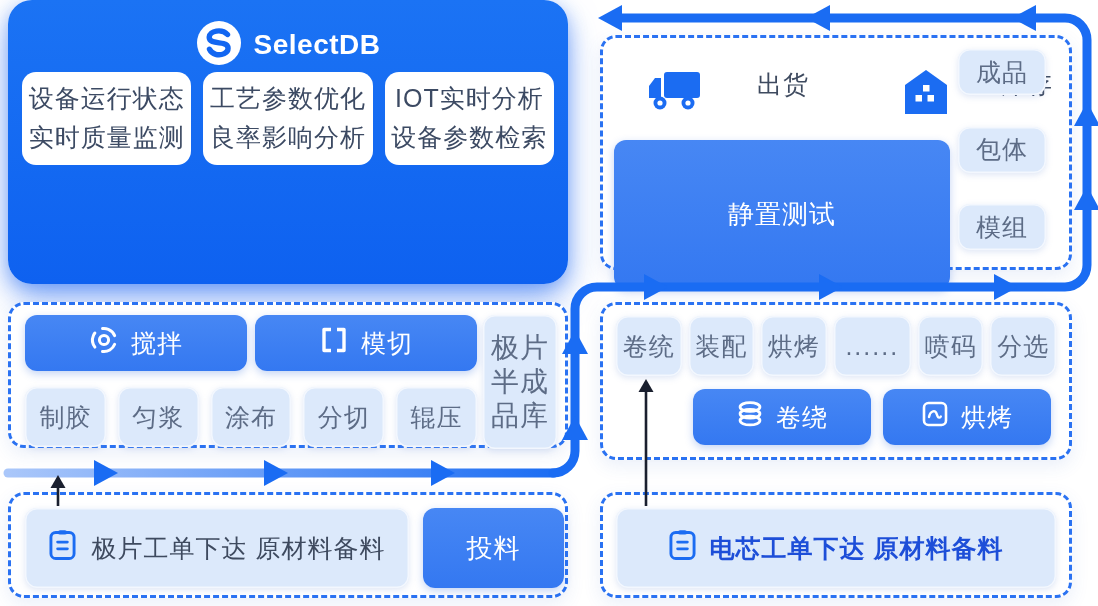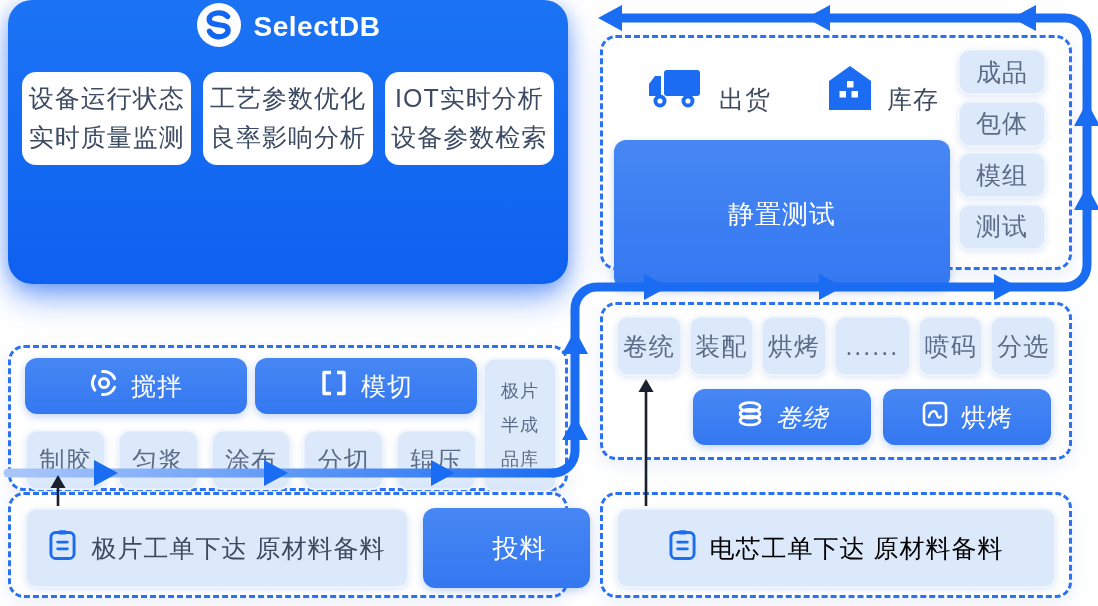--- a/index.html
+++ b/index.html
@@ -11,69 +11,69 @@
   .dashed-panel{
     position:absolute;background:#fff;border:3px dashed #2a72f2;border-radius:16px;
     box-shadow:0 6px 18px rgba(50,100,200,.10);box-sizing:border-box;
   }
   .p-selectdb{
     position:absolute;left:8px;top:0;width:560px;height:284px;border-radius:24px;
     background:linear-gradient(180deg,#1b73f4,#0e61f0);
     box-shadow:0 16px 34px -4px rgba(27,100,242,.55),0 4px 18px rgba(27,100,242,.35);
   }
   .p-warehouse{left:600px;top:35px;width:472px;height:235px;}
-  .p-electrode{left:8px;top:302px;width:560px;height:146px;margin-top:43px;}
+  .p-electrode{left:8px;top:302px;width:560px;height:146px;}
   .p-cell{left:600px;top:302px;width:472px;height:158px;}
   .p-order-left{left:8px;top:492px;width:560px;height:106px;}
   .p-order-right{left:600px;top:492px;width:472px;height:106px;}
 
   
-  .logo-row{display:flex;align-items:center;justify-content:center;gap:12px;padding-top:2px;height:50px;}
+  .logo-row{display:flex;align-items:center;justify-content:center;gap:12px;padding-top:20px;height:50px;}
   .logo-text{color:#fff;font-size:28px;font-weight:bold;letter-spacing:.5px;}
   .card-grid{position:absolute;left:14px;right:14px;top:72px;bottom:15px;
     display:grid;grid-template-columns:1fr 1fr 1fr;grid-template-rows:1fr 1fr;gap:12px;}
   .info-card{background:#fff;border-radius:14px;display:flex;flex-direction:column;
     align-items:center;justify-content:center;color:#3c4a63;font-size:25px;font-weight:500;
     line-height:39px;letter-spacing:1px;}
 
   
   .chip{background:#dce9fb;border-radius:12px;display:flex;align-items:center;justify-content:center;
     color:#5d6c86;font-size:25px;letter-spacing:1px;
     box-shadow:inset 0 0 0 1.5px rgba(255,255,255,.65),0 2px 6px rgba(130,160,220,.25);}
   .blue-btn{background:linear-gradient(180deg,#4787f4,#3478f1);border-radius:12px;
     display:flex;align-items:center;justify-content:center;gap:12px;color:#fff;font-size:25px;
     letter-spacing:1px;box-shadow:0 3px 9px rgba(40,100,220,.28);cursor:default;}
 
   
-  .ship-row{position:absolute;left:44px;top:30px;height:48px;display:flex;align-items:flex-end;}
+  .ship-row{position:absolute;left:44px;top:30px;height:48px;display:flex;align-items:flex-start;gap:38px;}
   .ship-label{color:#3e4a5f;font-size:25px;letter-spacing:1px;margin-left:14px;}
   .inv-icon{margin-left:56px;}
   .rest-btn{position:absolute;left:11px;top:102px;width:336px;height:149px;font-size:26px;}
   .stage-col{position:absolute;left:355px;top:11px;width:88px;height:201px;
     display:flex;flex-direction:column;justify-content:space-between;}
   .stage-box{height:46px;}
 
   
   .stir-btn{position:absolute;left:14px;top:10px;width:222px;height:56px;}
   .diecut-btn{position:absolute;left:244px;top:10px;width:222px;height:56px;}
   .semi-store{position:absolute;left:472px;top:10px;width:74px;height:134px;
-    flex-direction:column;line-height:34px;font-size:18px;}
+    flex-direction:column;line-height:34px;font-size:28px;}
   .step-row{position:absolute;left:14px;top:82px;width:452px;height:60px;display:flex;gap:12px;text-align:right;}
   .step-row .chip{flex:1;}
 
   
   .cstep-row{position:absolute;left:13px;top:11px;width:440px;height:60px;display:flex;gap:7px;}
   .cstep-row .chip{flex:1;}
   .cstep-row .chip.dots{flex:1.18;letter-spacing:2px;}
-  .wind-btn{position:absolute;left:90px;top:84px;width:178px;height:56px;font-style:italic;}
+  .wind-btn{position:absolute;left:90px;top:84px;width:178px;height:56px;}
   .bake-btn{position:absolute;left:280px;top:84px;width:168px;height:56px;}
 
   
   .order-box{position:absolute;left:14px;top:13px;width:384px;height:80px;font-size:25px;gap:16px;}
-  .feed-btn{position:absolute;left:412px;top:13px;width:141px;height:80px;font-size:26px;padding-left:26px;}
+  .feed-btn{position:absolute;left:412px;top:13px;width:141px;height:80px;font-size:26px;}
   .order-box-wide{position:absolute;left:13px;top:13px;width:440px;height:80px;font-size:25px;gap:14px;}
 
   
   #flow-overlay{position:absolute;left:0;top:0;z-index:6;pointer-events:none;}
   .panel-z{z-index:2;}
 </style>
 </head>
 <body>
 
 <div id="canvas">
@@ -127,21 +127,20 @@
       </span>
       <span class="ship-label">库存</span>
     </div>
     <div class="blue-btn rest-btn">
       <span>静置测试</span>
     </div>
     <div class="stage-col">
       <div class="chip stage-box">成品</div>
       <div class="chip stage-box">包体</div>
       <div class="chip stage-box">模组</div>
-      <div class="chip stage-box">测试</div>
     </div>
   </div>
 
   <div class="dashed-panel p-electrode panel-z">
     <div class="blue-btn stir-btn">
       <span>
         <svg width="30" height="30" viewBox="0 0 30 30">
           <circle cx="15" cy="15" r="4.6" stroke="#fff" stroke-width="3" fill="none"></circle>
           <circle cx="15" cy="15" r="11.5" stroke="#fff" stroke-width="3" fill="none" stroke-dasharray="15 9" stroke-linecap="round" transform="rotate(22 15 15)"></circle>
         </svg>
@@ -221,21 +220,21 @@
   <div class="dashed-panel p-order-right panel-z">
     <div class="chip order-box-wide">
       <span>
         <svg width="27" height="32" viewBox="0 0 28 32">
           <rect x="2" y="3" width="24" height="27" rx="5" stroke="#1b6cf2" stroke-width="3" fill="none"></rect>
           <rect x="9.5" y="0.8" width="9" height="4.4" rx="2" fill="#1b6cf2"></rect>
           <line x1="9" y1="13" x2="19" y2="13" stroke="#1b6cf2" stroke-width="3" stroke-linecap="round"></line>
           <line x1="9" y1="20" x2="19" y2="20" stroke="#1b6cf2" stroke-width="3" stroke-linecap="round"></line>
         </svg>
       </span>
-      <span style="color:#000000;">电芯工单下达 原材料备料</span>
+      <span style="color:#1d4ed8;font-weight:bold;">电芯工单下达 原材料备料</span>
     </div>
   </div>
 
   <svg id="flow-overlay" width="1098" height="606" viewBox="0 0 1098 606">
     <defs>
       <linearGradient id="lg-bottom" x1="8" y1="0" x2="560" y2="0" gradientUnits="userSpaceOnUse">
         <stop offset="0" stop-color="#aac7fa"></stop>
         <stop offset="1" stop-color="#1a6cf3"></stop>
       </linearGradient>
     </defs>

